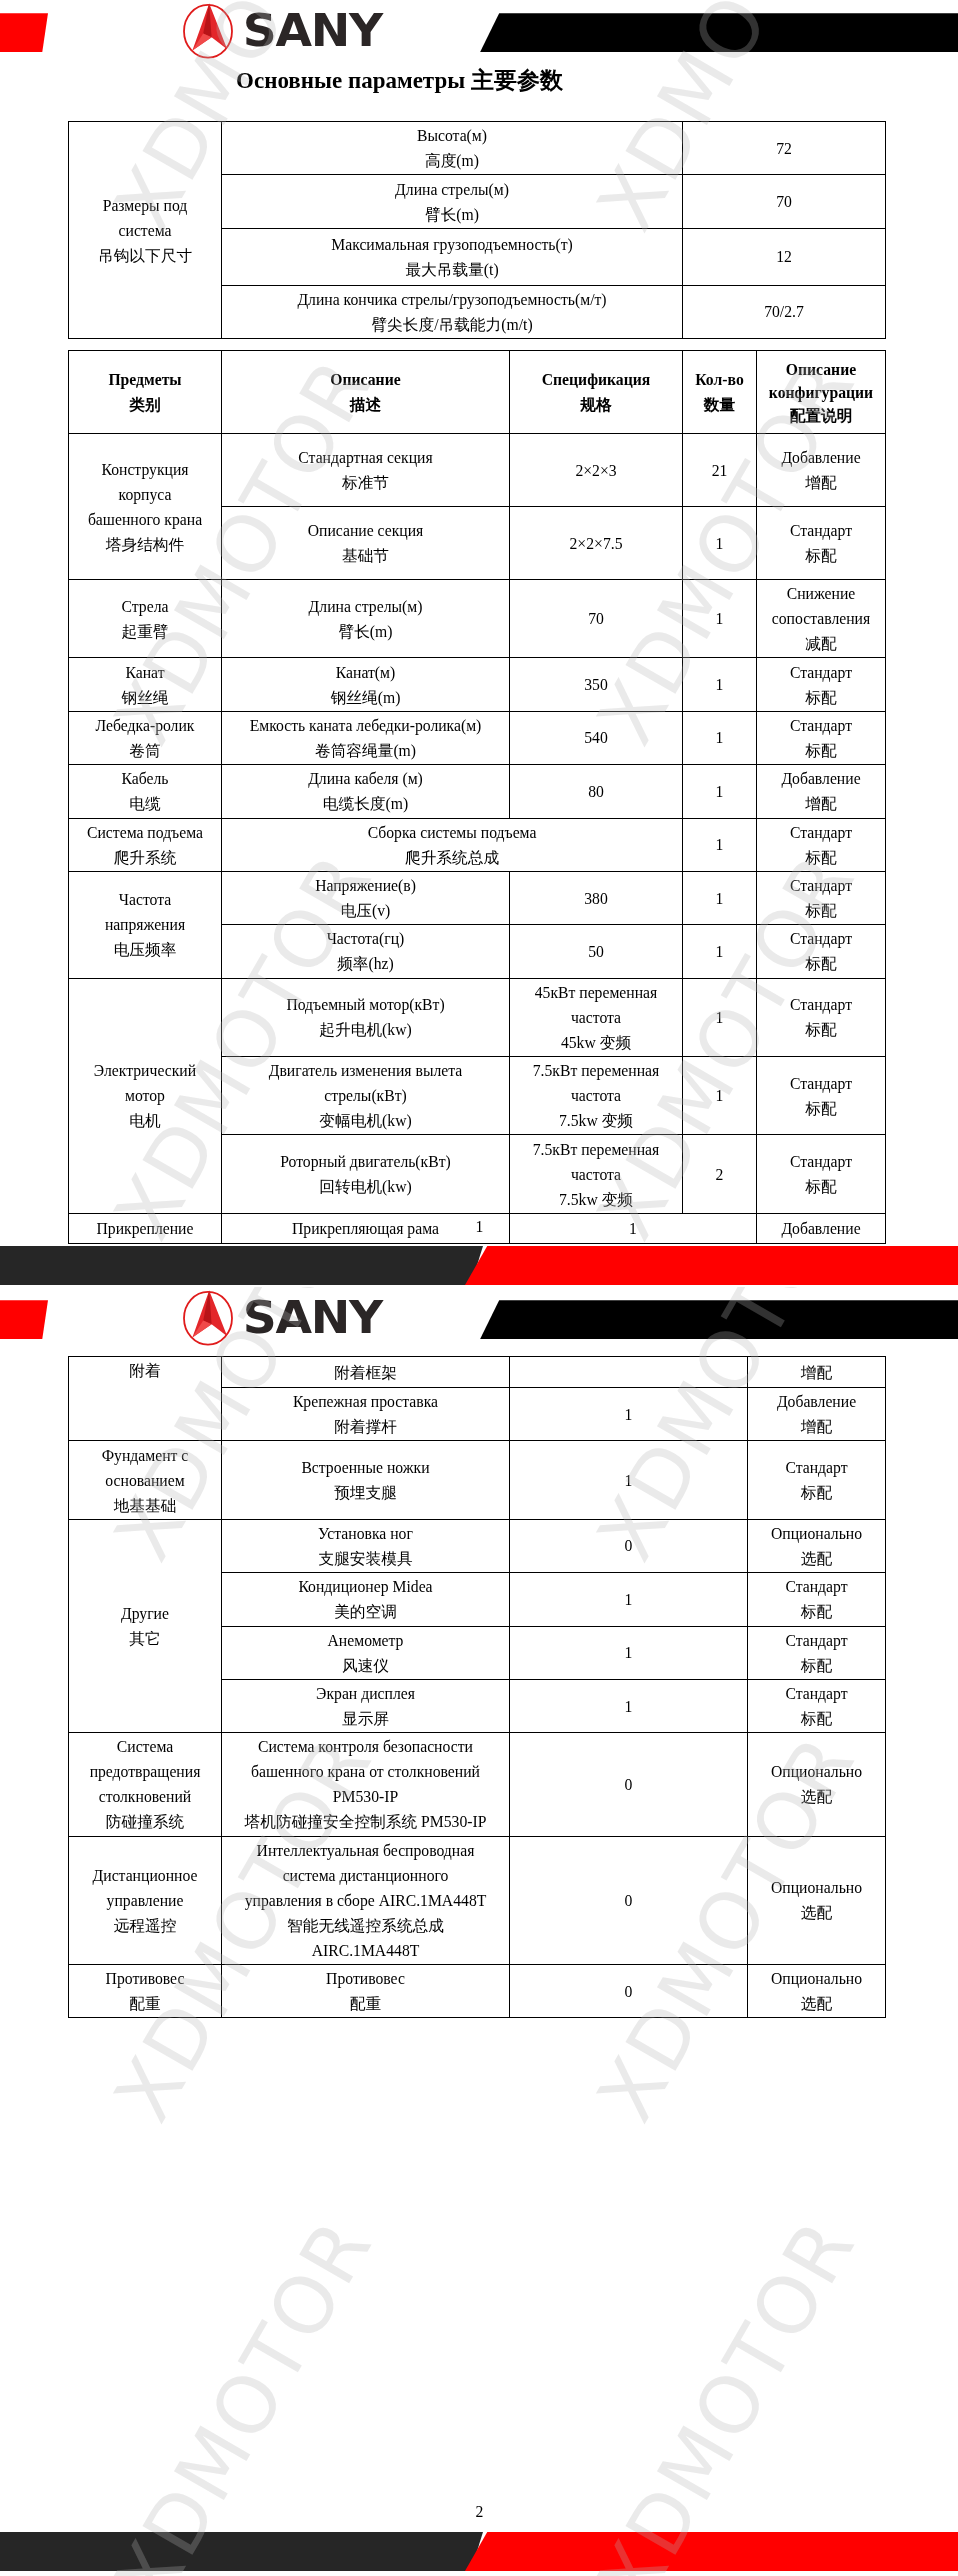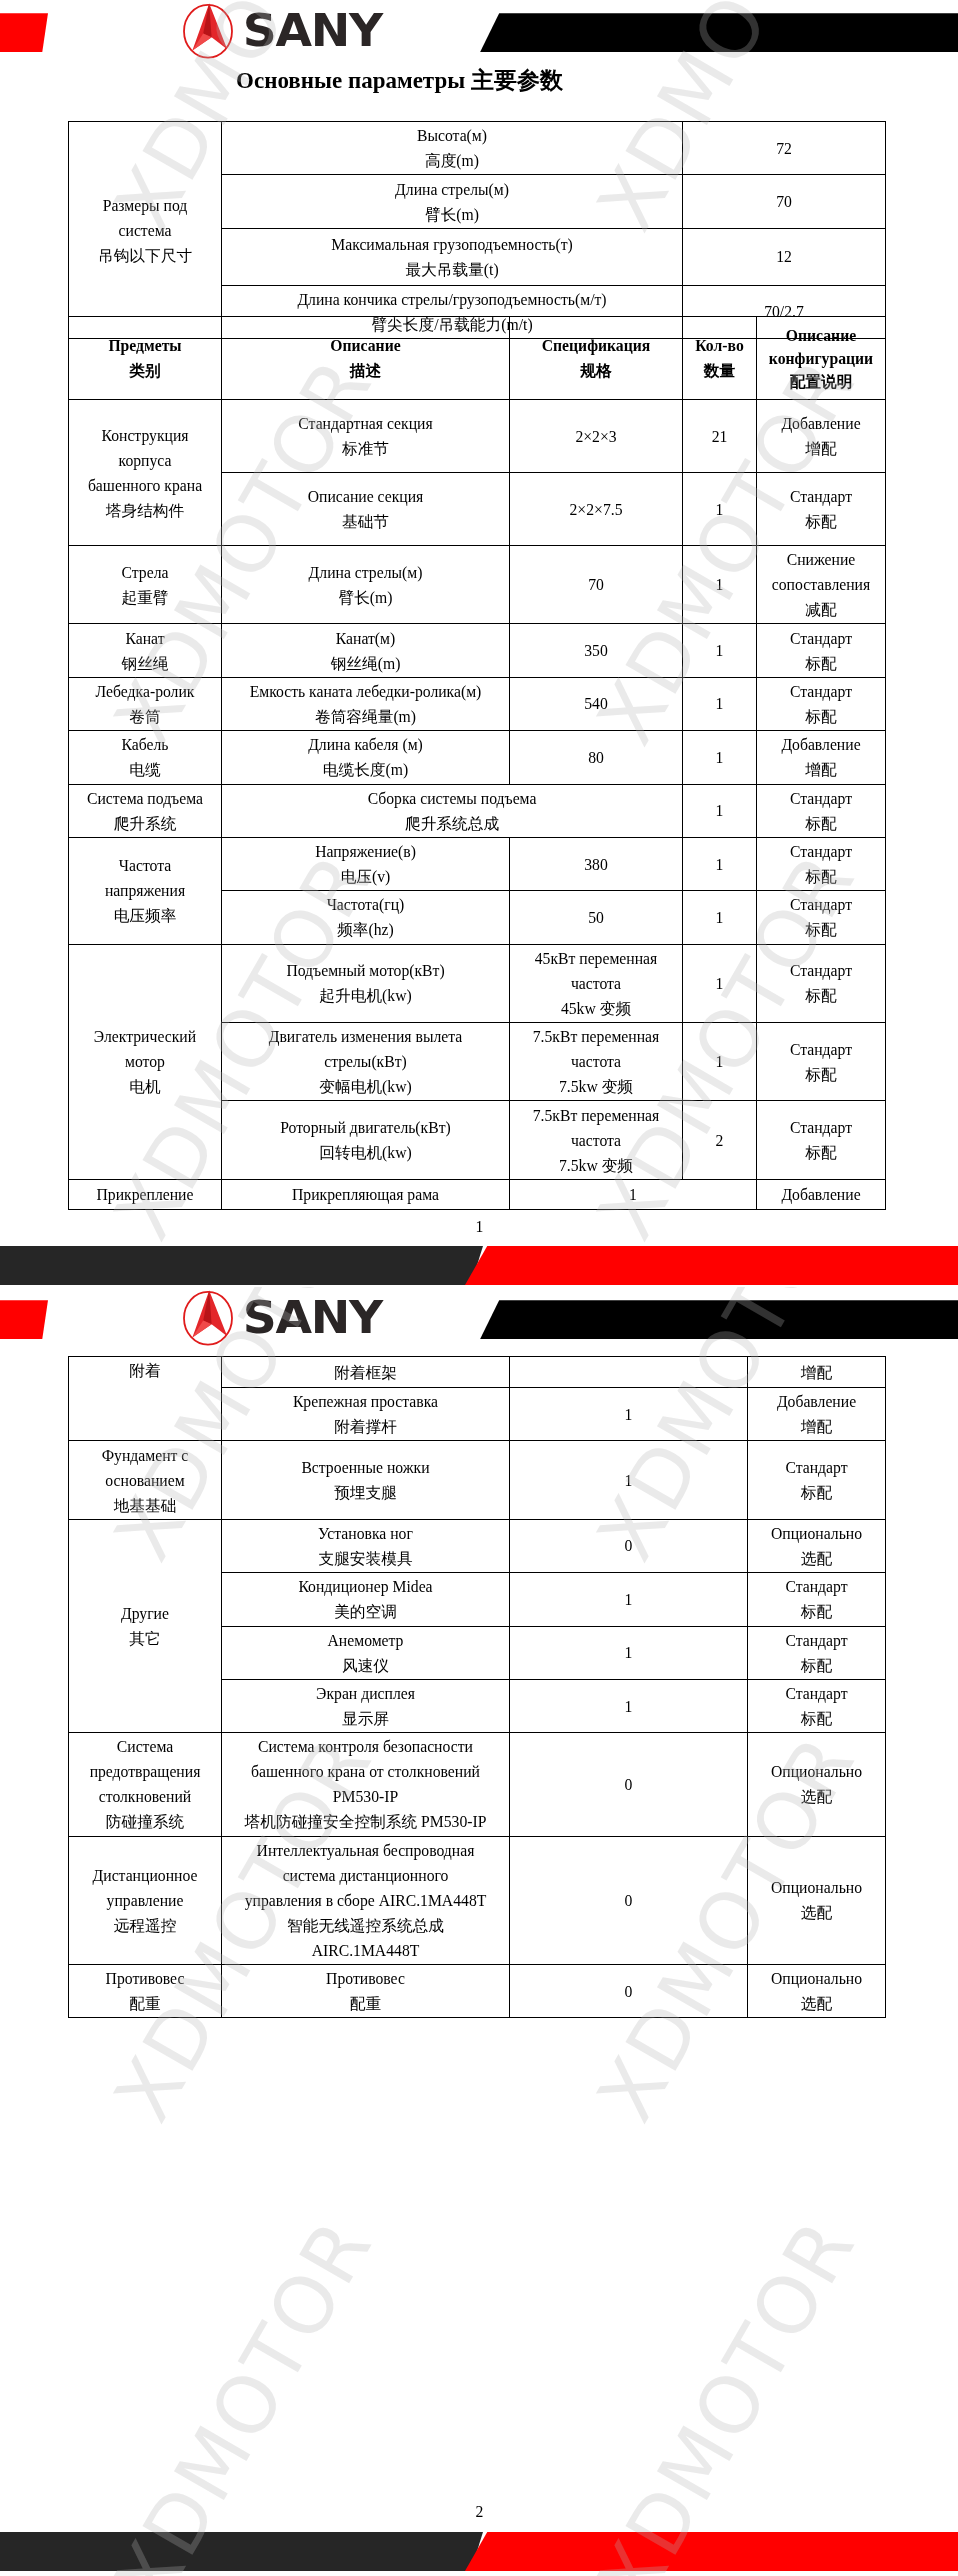--- a/index.html
+++ b/index.html
@@ -22,21 +22,21 @@
                 letter-spacing: -1.2px; margin-left: 8.5px; transform: scaleX(1.05); }
 
   
   .doc-title { position: absolute; top: 65px; left: 0; width: 799px; text-align: center; font-size: 23px; font-weight: bold; }
 
   
   table { border-collapse: collapse; position: absolute; left: 68px; width: 817px; table-layout: fixed; }
   td, th { border: 1.2px solid #000; text-align: center; vertical-align: middle; font-size: 15.7px; line-height: 25px; font-weight: normal; padding: 1.2px 2.4px; }
   th { font-weight: bold; }
   .t-top { top: 121px; }
-  .t-main { top: 316px; }
+  .t-main { top: 350px; }
   .t-p2 { top: 1356px; }
 
   
   .pnum { position: absolute; left: 0; width: 959px; text-align: center; font-size: 15.7px; }
   .ftr { position: absolute; left: 0; width: 959px; height: 39px; }
   .ftr .dark { position: absolute; left: 0; top: 0; width: 483px; height: 39px; background: #262626;
                clip-path: polygon(0 0, 100% 0, 97.5% 100%, 0 100%); }
   .ftr .red { position: absolute; left: 465px; top: 0; width: 494px; height: 39px; background: #ff0000;
               clip-path: polygon(4.5% 0, 100% 0, 100% 100%, 0 100%); }
 

